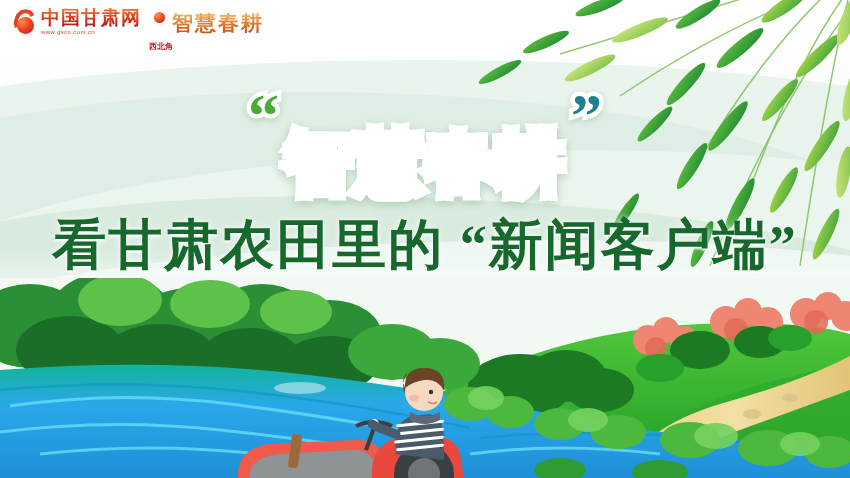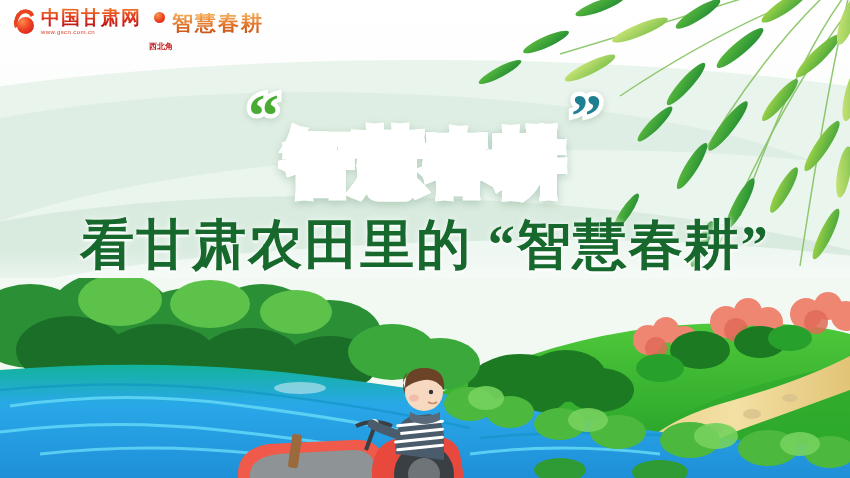--- a/index.html
+++ b/index.html
@@ -172,21 +172,21 @@
       <span class="app-name">智慧春耕</span>
     </div>
   </div>
 
   <div id="headline">
     <span class="quote q-open">“</span>
     <span class="big-title">智慧春耕</span>
     <span class="quote q-close">”</span>
   </div>
 
-  <div id="subtitle">看甘肃农田里的 “智慧春耕”</div>
+  <div id="subtitle">看甘肃农田里的 “新闻客户端”</div>
 
   <svg id="scene" viewBox="0 0 850 200" preserveAspectRatio="none">
     <defs>
       <linearGradient id="water" x1="0" y1="0" x2="0" y2="1">
         <stop offset="0" stop-color="#12b39b"></stop>
           <stop offset="35%" stop-color="#29a8e8"></stop>
         <stop offset="100%" stop-color="#1f8fd8"></stop>
       </linearGradient>
       <linearGradient id="hillg" x1="0" y1="0" x2="0" y2="1">
         <stop offset="0" stop-color="#4fc83a"></stop>

